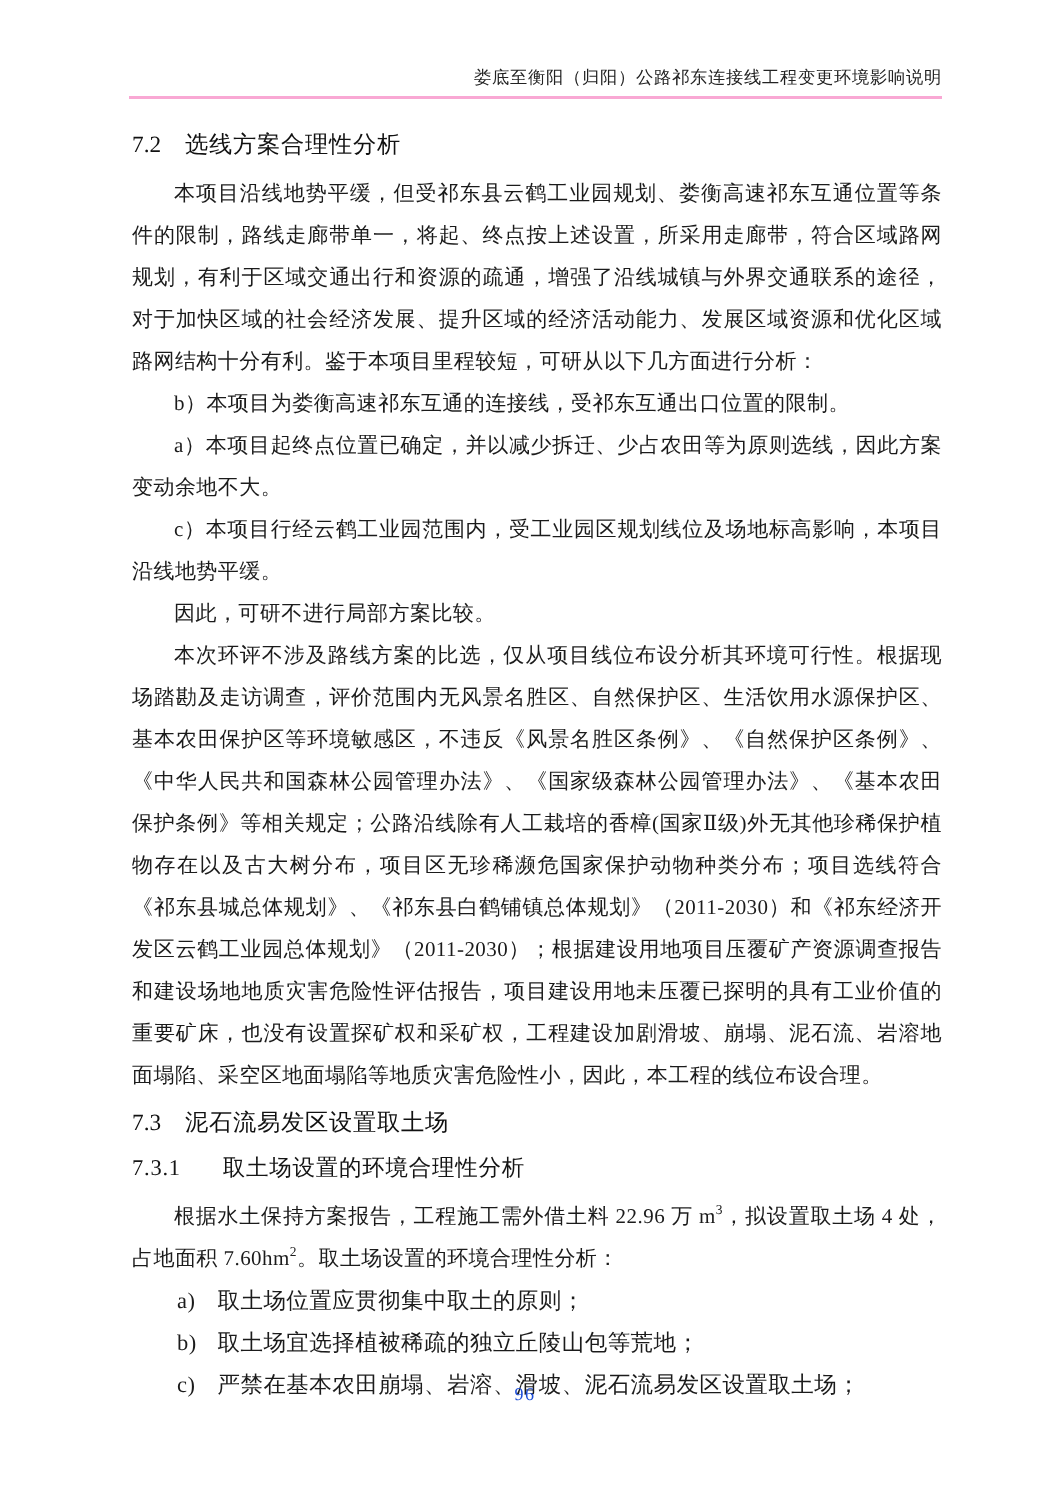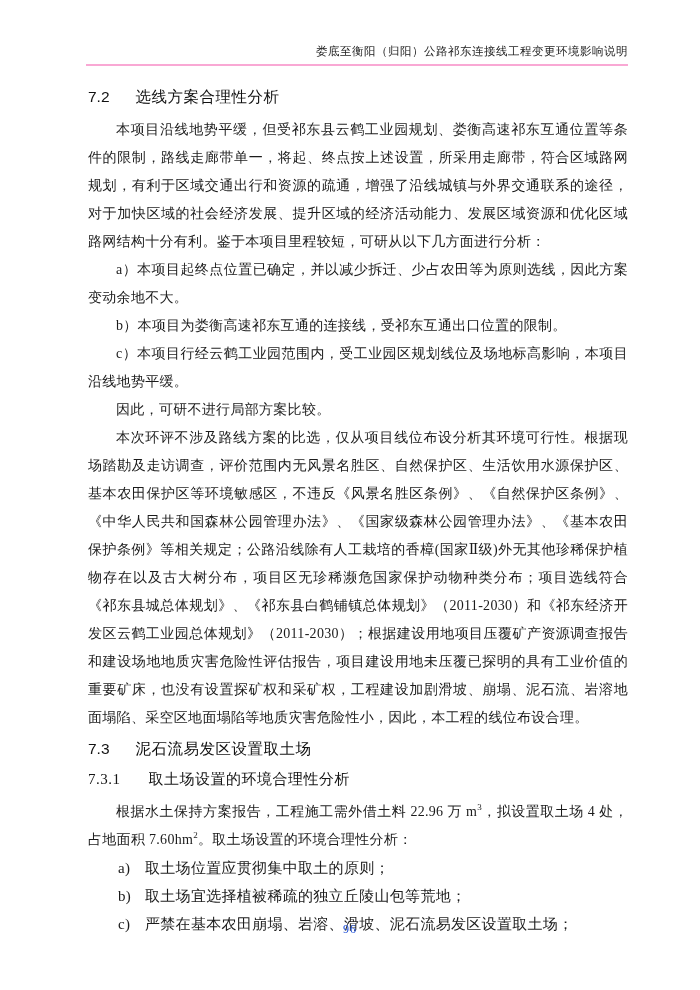--- a/index.html
+++ b/index.html
@@ -36,23 +36,23 @@
     width: 540px;
   }
   .section-heading {
     font-size: 15.5px;
     margin: 6px 0 8px 0;
     color: #111;
     font-weight: 700;
     line-height: 22px;
   }
   .section-heading .sec-num {
-    font-family: Liberation Sans, sans-serif;
+    font-family: Liberation Serif, serif;
     font-weight: 400;
-    margin-right: 26px;
+    margin-right: 16px;
   }
   .section-heading .sec-title {
     font-family: "Liberation Sans", "DejaVu Sans", sans-serif;
     font-weight: 400;
     letter-spacing: 0.5px;
   }
   .subsection-heading {
     font-size: 15px;
     font-weight: 400;
     margin: 4px 0 8px 0;
@@ -111,23 +111,23 @@
   </div>
 
   <div class="content">
 
     <h2 class="section-heading">
       <span class="sec-num">7.2</span><span class="sec-title">选线方案合理性分析</span>
     </h2>
 
     <p class="body-para">本项目沿线地势平缓，但受祁东县云鹤工业园规划、娄衡高速祁东互通位置等条件的限制，路线走廊带单一，将起、终点按上述设置，所采用走廊带，符合区域路网规划，有利于区域交通出行和资源的疏通，增强了沿线城镇与外界交通联系的途径，对于加快区域的社会经济发展、提升区域的经济活动能力、发展区域资源和优化区域路网结构十分有利。鉴于本项目里程较短，可研从以下几方面进行分析：</p>
 
+    <p class="body-para">b）本项目为娄衡高速祁东互通的连接线，受祁东互通出口位置的限制。</p>
+
     <p class="body-para">a）本项目起终点位置已确定，并以减少拆迁、少占农田等为原则选线，因此方案变动余地不大。</p>
-
-    <p class="body-para">b）本项目为娄衡高速祁东互通的连接线，受祁东互通出口位置的限制。</p>
 
     <p class="body-para">c）本项目行经云鹤工业园范围内，受工业园区规划线位及场地标高影响，本项目沿线地势平缓。</p>
 
     <p class="body-para">因此，可研不进行局部方案比较。</p>
 
     <p class="body-para">本次环评不涉及路线方案的比选，仅从项目线位布设分析其环境可行性。根据现场踏勘及走访调查，评价范围内无风景名胜区、自然保护区、生活饮用水源保护区、基本农田保护区等环境敏感区，不违反《风景名胜区条例》、《自然保护区条例》、《中华人民共和国森林公园管理办法》、《国家级森林公园管理办法》、《基本农田保护条例》等相关规定；公路沿线除有人工栽培的香樟(国家Ⅱ级)外无其他珍稀保护植物存在以及古大树分布，项目区无珍稀濒危国家保护动物种类分布；项目选线符合《祁东县城总体规划》、《祁东县白鹤铺镇总体规划》（2011-2030）和《祁东经济开发区云鹤工业园总体规划》（2011-2030）；根据建设用地项目压覆矿产资源调查报告和建设场地地质灾害危险性评估报告，项目建设用地未压覆已探明的具有工业价值的重要矿床，也没有设置探矿权和采矿权，工程建设加剧滑坡、崩塌、泥石流、岩溶地面塌陷、采空区地面塌陷等地质灾害危险性小，因此，本工程的线位布设合理。</p>
 
     <h2 class="section-heading">
       <span class="sec-num">7.3</span><span class="sec-title">泥石流易发区设置取土场</span>
     </h2>

